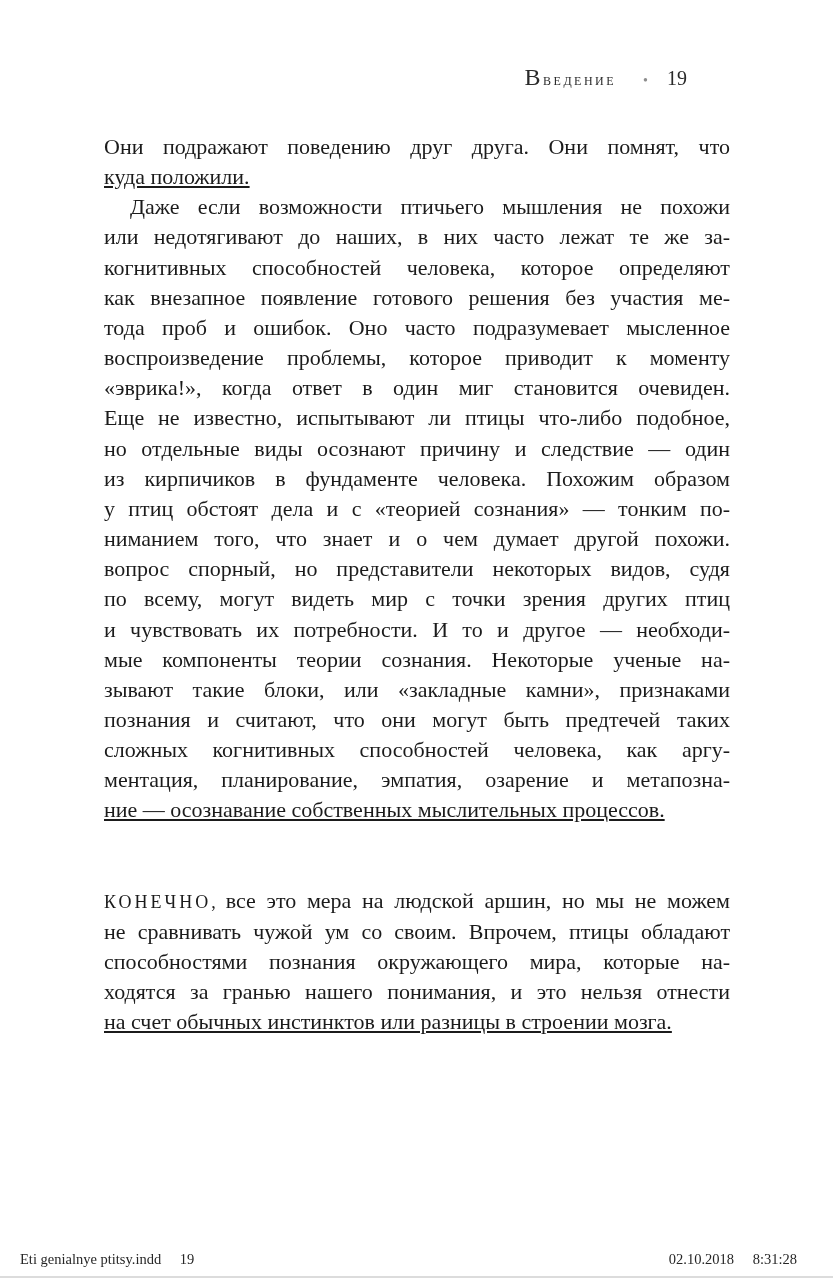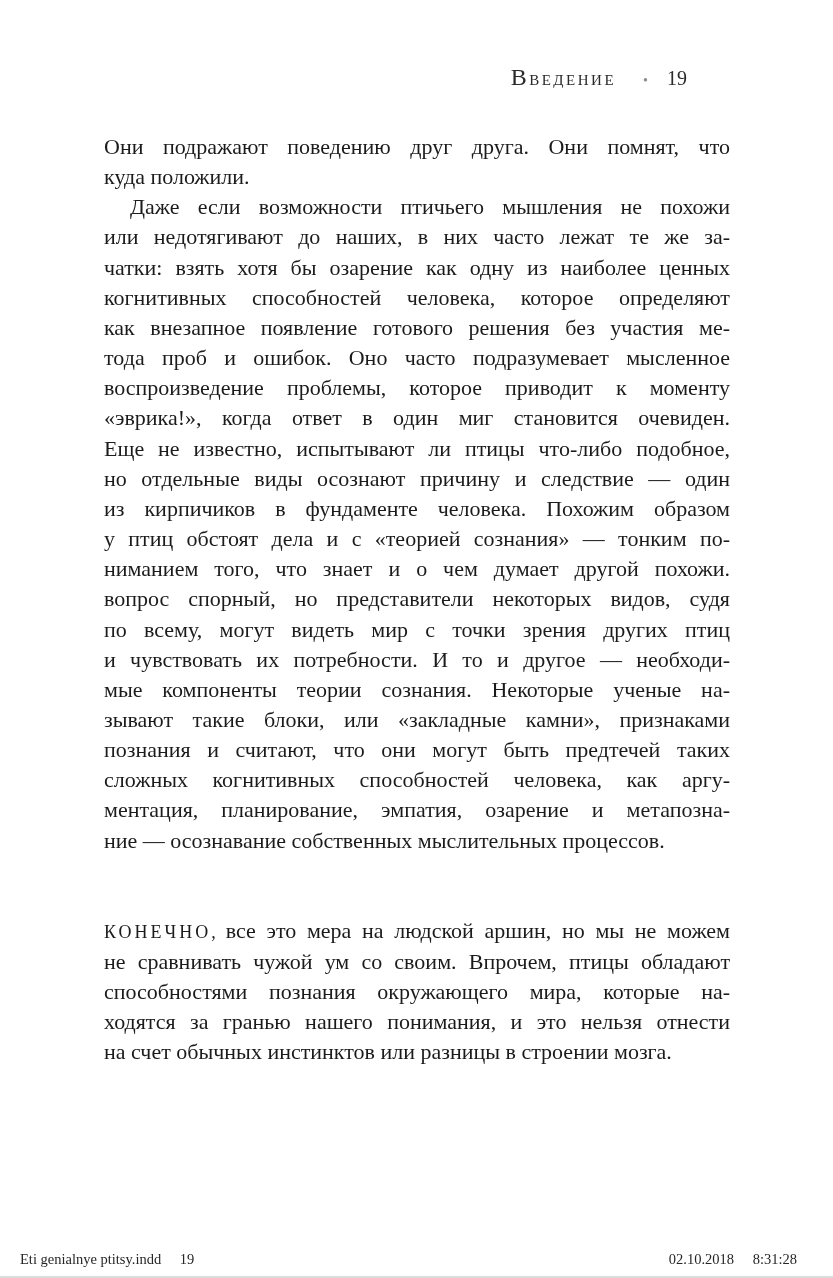--- a/index.html
+++ b/index.html
@@ -26,21 +26,21 @@
     position: absolute;
     top: 64px;
     right: 146px;
     display: flex;
     align-items: baseline;
     white-space: nowrap;
     color: #2a2a2a;
   }
   .rh-title {
     display: inline-block;
-    font-size: 15px;
+    font-size: 12px;
     letter-spacing: 2.5px;
     text-transform: uppercase;
   }
   .rh-title::first-letter { font-size: 24px; }
   .rh-bullet {
     font-size: 14px;
     color: #8d8d8d;
     margin: 0 19px 0 27px;
   }
   .rh-num { font-size: 20px; }
@@ -52,21 +52,21 @@
     top: 132px;
     width: 626px;
     font-size: 22px;
     line-height: 30.15px;
     color: #1b1b1b;
   }
   .line {
     text-align: justify;
     text-align-last: justify;
   }
-  .line.para-end { text-align-last: left; }
+  .line.para-end { text-align-last: left; text-decoration: underline; }
   .para.indent > .line:first-child { text-indent: 26px; }
   .para.section { margin-top: 60px; }
   .lead {
     font-size: 18px;
     letter-spacing: 3px;
     text-transform: uppercase;
     margin-right: 7px;
   }
 
   
@@ -97,21 +97,20 @@
   </header>
 
   <main class="text-block">
       <div class="para">
         <div class="line">Они подражают поведению друг друга. Они помнят, что</div>
         <div class="line para-end">куда положили.</div>
       </div>
       <div class="para indent">
         <div class="line">Даже если возможности птичьего мышления не похожи</div>
         <div class="line">или недотягивают до наших, в них часто лежат те же за-</div>
-        <div class="line">чатки: взять хотя бы озарение как одну из наиболее ценных</div>
         <div class="line">когнитивных способностей человека, которое определяют</div>
         <div class="line">как внезапное появление готового решения без участия ме-</div>
         <div class="line">тода проб и ошибок. Оно часто подразумевает мысленное</div>
         <div class="line">воспроизведение проблемы, которое приводит к моменту</div>
         <div class="line">«эврика!», когда ответ в один миг становится очевиден.</div>
         <div class="line">Еще не известно, испытывают ли птицы что-либо подобное,</div>
         <div class="line">но отдельные виды осознают причину и следствие — один</div>
         <div class="line">из кирпичиков в фундаменте человека. Похожим образом</div>
         <div class="line">у птиц обстоят дела и с «теорией сознания» — тонким по-</div>
         <div class="line">ниманием того, что знает и о чем думает другой похожи.</div>

